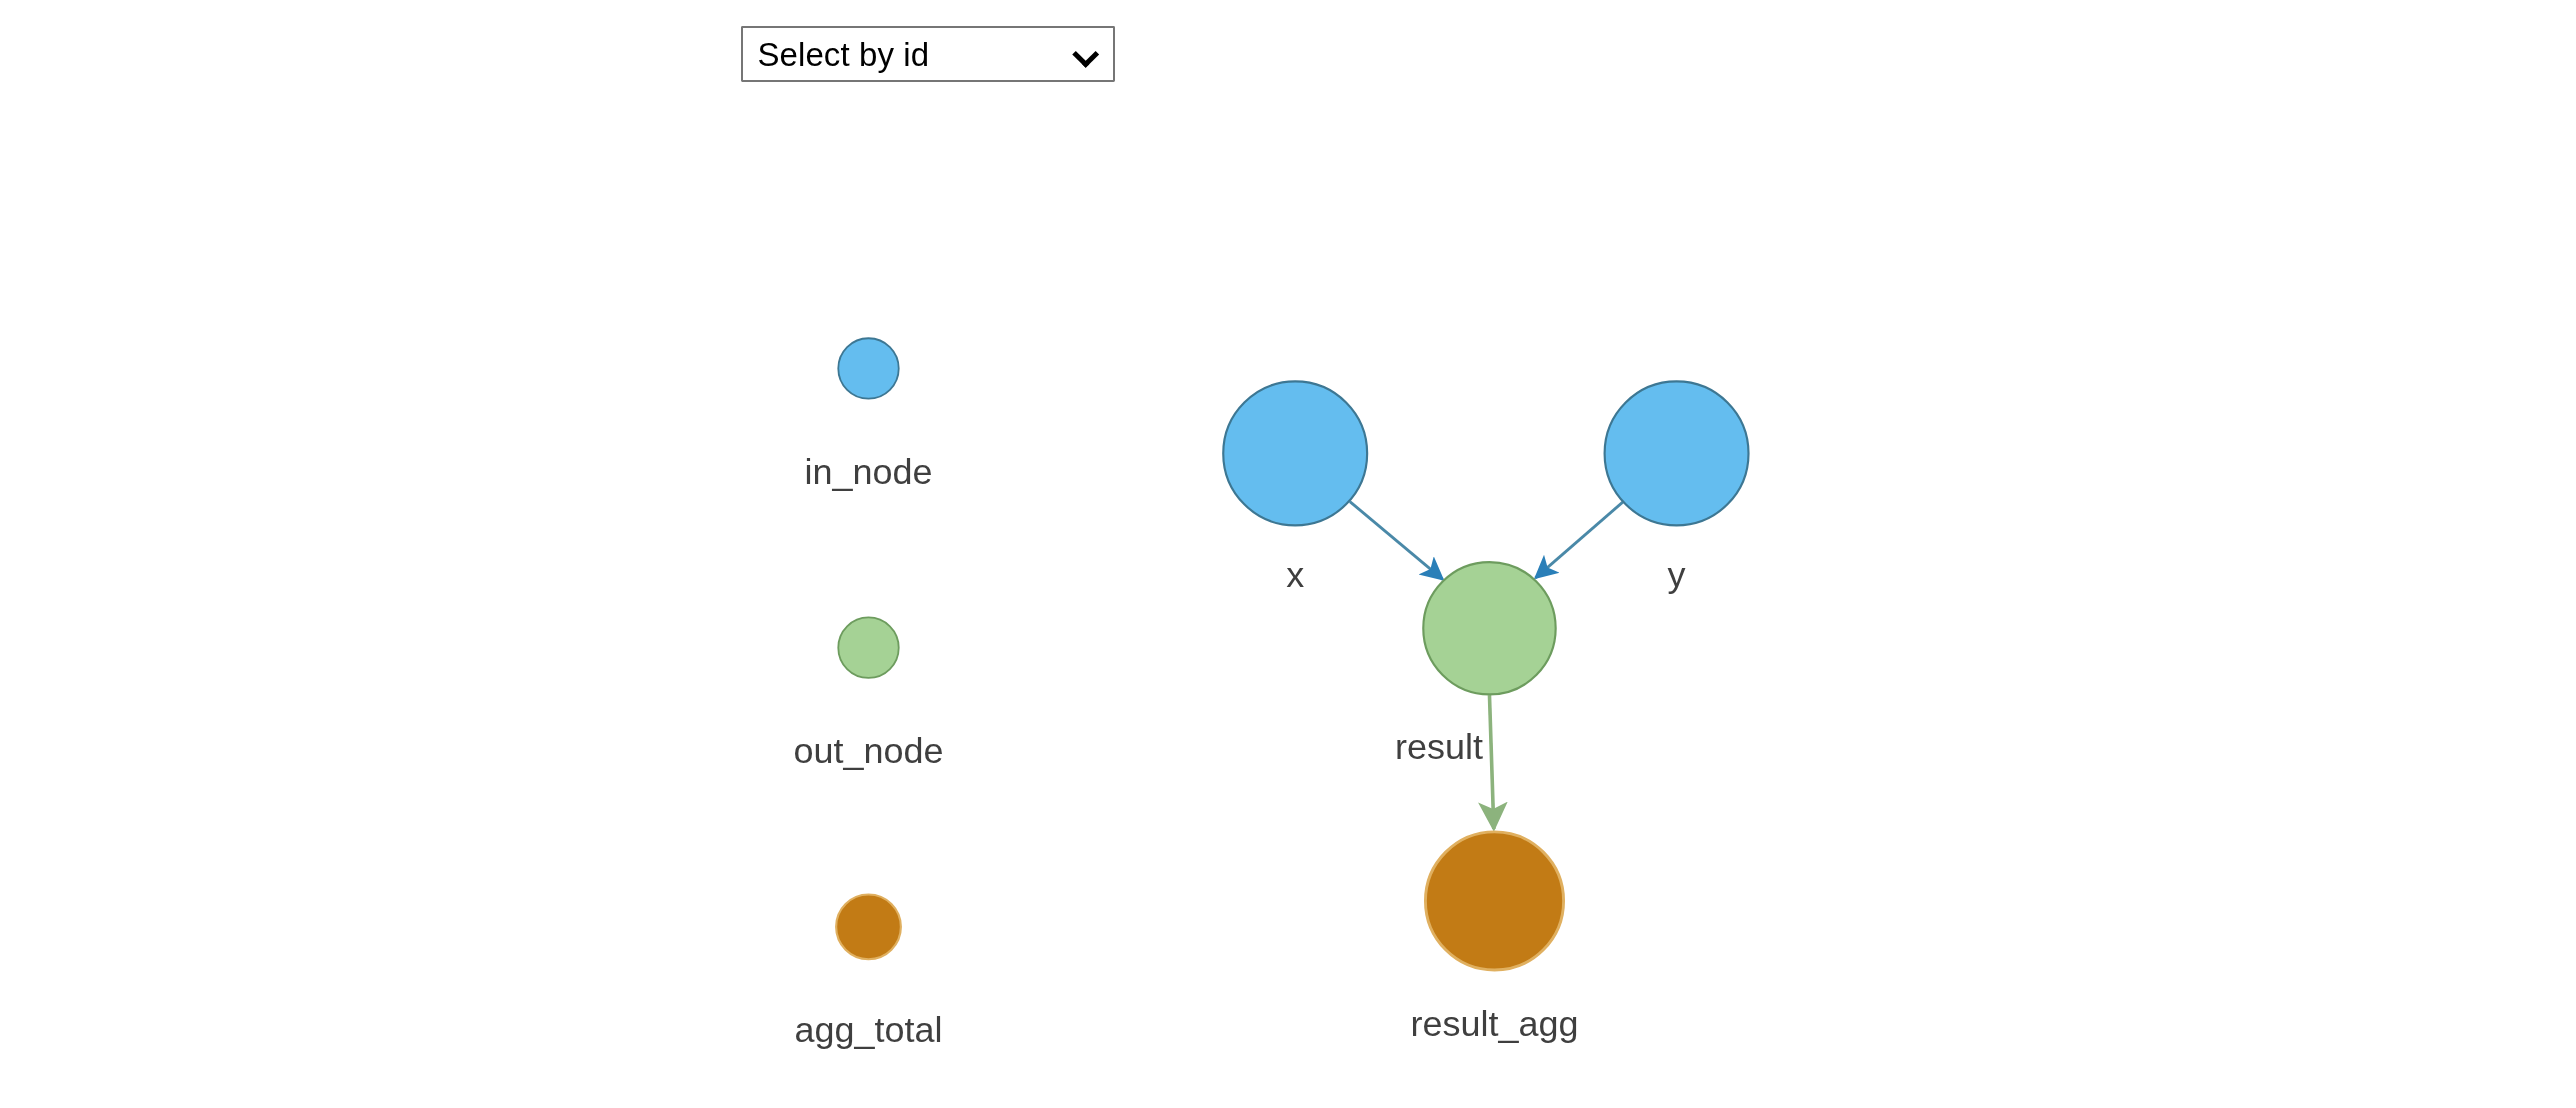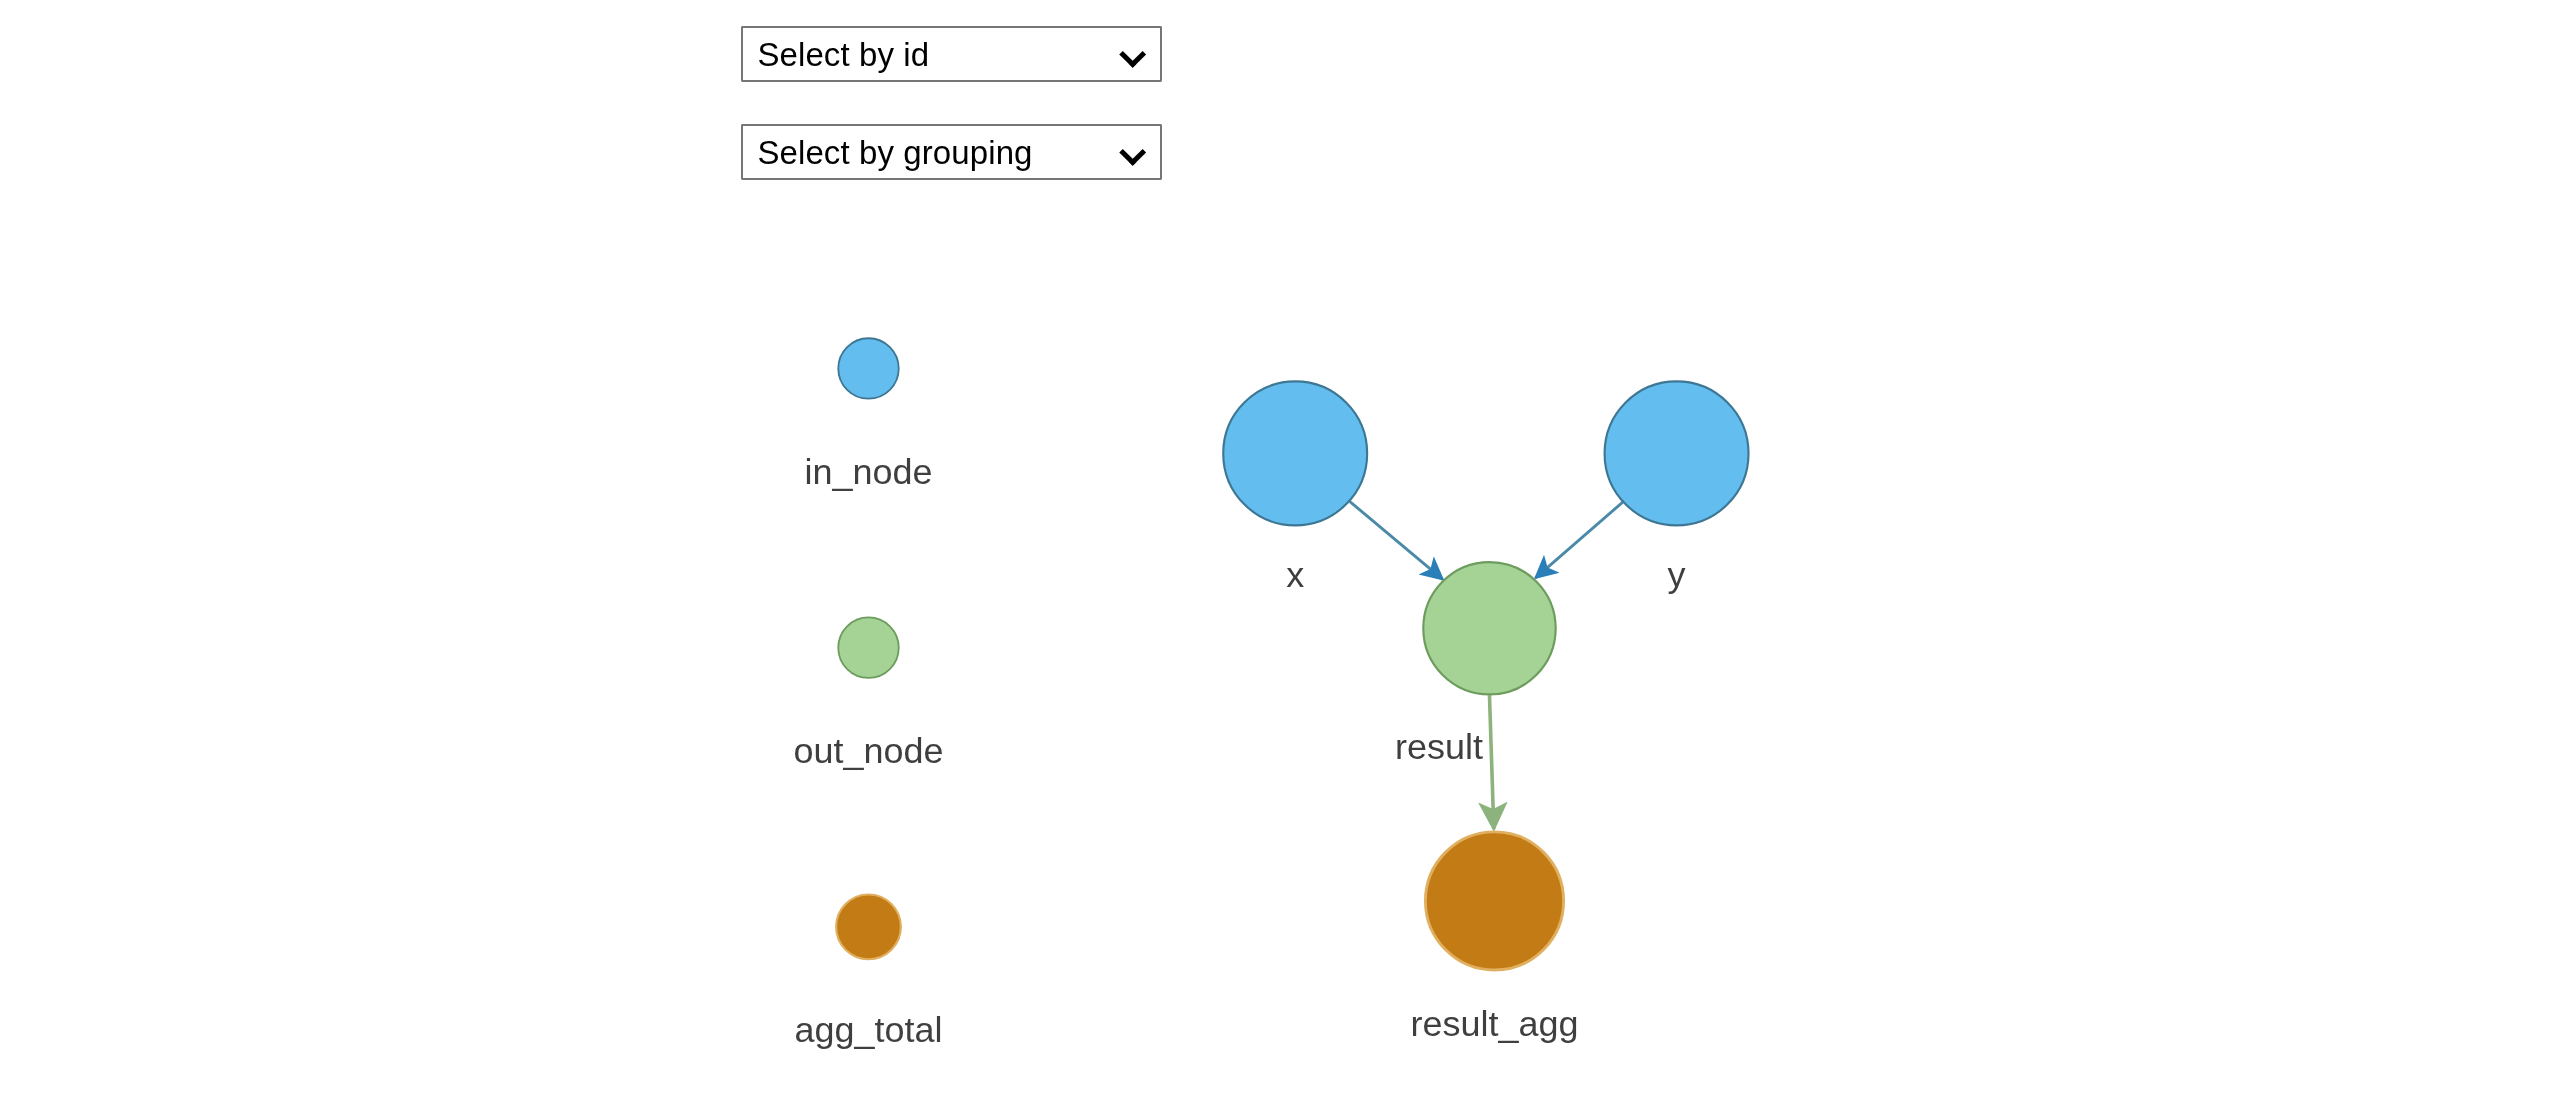--- a/index.html
+++ b/index.html
@@ -18,21 +18,21 @@
   
   #controls {
     position: absolute;
     left: 741px;
     top: 26px;
     width: 425px;
   }
   .select-box {
     position: relative;
     box-sizing: border-box;
-    width: 421px;
+    width: 374px;
     height: 56px;
     background: #ffffff;
     border: 2.2px solid #767676;
     border-radius: 1.4px;
     display: flex;
     align-items: center;
     padding: 0 14.4px;
     margin-bottom: 42px;
     cursor: default;
   }
@@ -85,24 +85,20 @@
 </head>
 <body>
 
 <div id="controls">
 
   <div class="select-box">
     <span class="select-label">Select by id</span>
     <span class="chevron"></span>
   </div>
 
-  <div class="select-box">
-    <span class="select-label">Select by grouping</span>
-    <span class="chevron"></span>
-  </div>
 
 </div>
 
 <svg id="graph-canvas" viewBox="0 0 3580 1541">
   <defs>
     <marker id="arrow-in" viewBox="0 0 12 12" refX="10" refY="6" markerWidth="9" markerHeight="9" orient="auto-start-reverse">
       <path d="M 0 0.5 L 11 6 L 0 11.5 L 2.6 6 Z" fill="#2a7fb8"></path>
     </marker>
     <marker id="arrow-out" viewBox="0 0 12 12" refX="10" refY="6" markerWidth="9" markerHeight="9" orient="auto-start-reverse">
       <path d="M 0 0.5 L 11 6 L 0 11.5 L 2.6 6 Z" fill="#8cb37d"></path>

